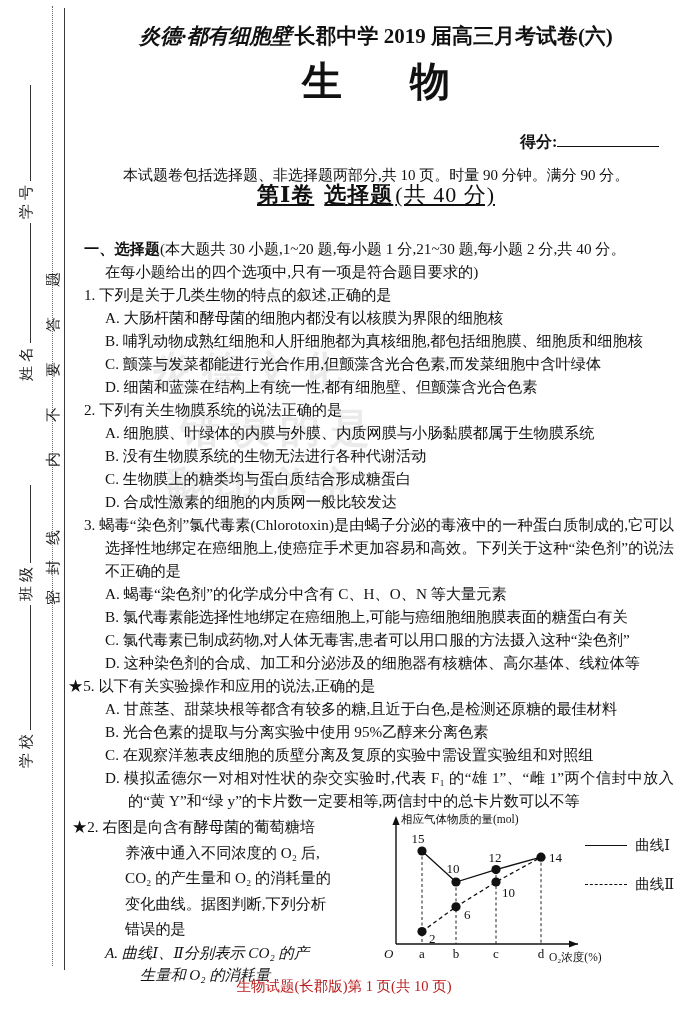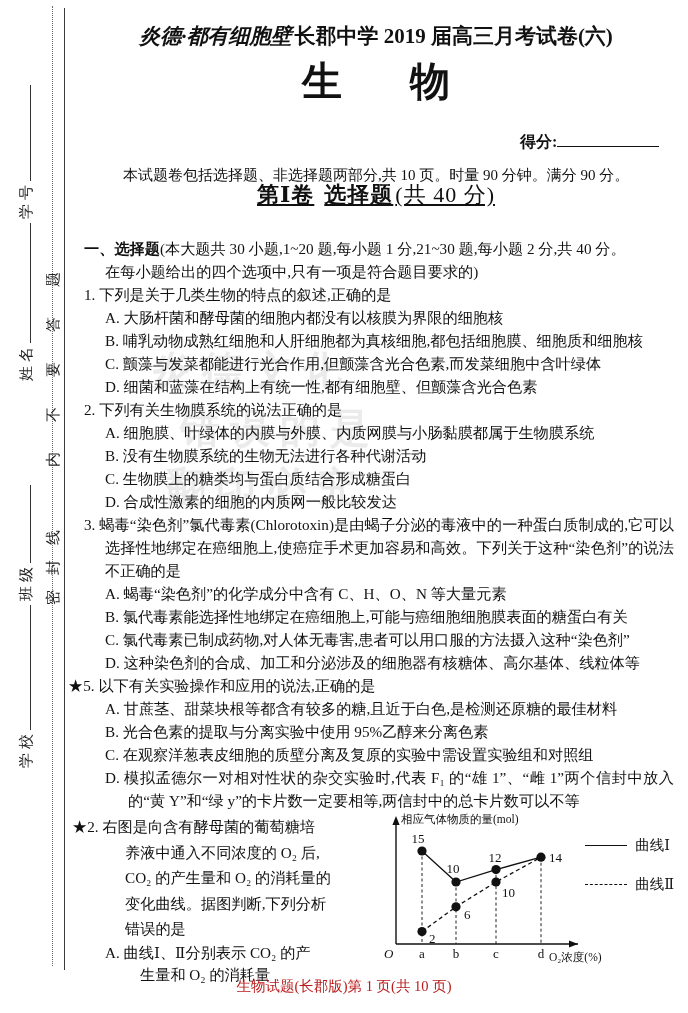--- a/index.html
+++ b/index.html
@@ -57,21 +57,21 @@
   .bq1{white-space:nowrap;}
   .bq1 .b{font-weight:bold;}
   .bq2{padding-left:21px;}
   .stem{padding-left:21px;text-indent:-21px;}
   .stem.starred{text-indent:-37px;}
   .opt{padding-left:44px;text-indent:-23px;}
   
   .q5row{display:flex;margin-top:2px;}
   .q5text{width:292px;flex:none;text-align:justify;}
   .q5line{line-height:25.5px;white-space:nowrap;}
-  .q5line.optline{line-height:22px;}
+  .q5line.optline{line-height:22px;font-style:italic;}
   .figure{flex:1;position:relative;margin-top:-6px;}
   .figure svg{display:block;}
   .legend{position:absolute;right:0px;top:26px;}
   .lrow{display:flex;align-items:center;margin-bottom:16px;font-size:14.5px;white-space:nowrap;}
   .lline{display:inline-block;width:42px;margin-right:8px;border-top:1.5px solid #111;height:0;}
   .lline.dashed{border-top-style:dashed;}
   .footer{position:absolute;top:977px;left:0;width:688px;text-align:center;font-size:14.5px;color:#b91c1c;z-index:3;}
 </style>
 </head>
 <body>

